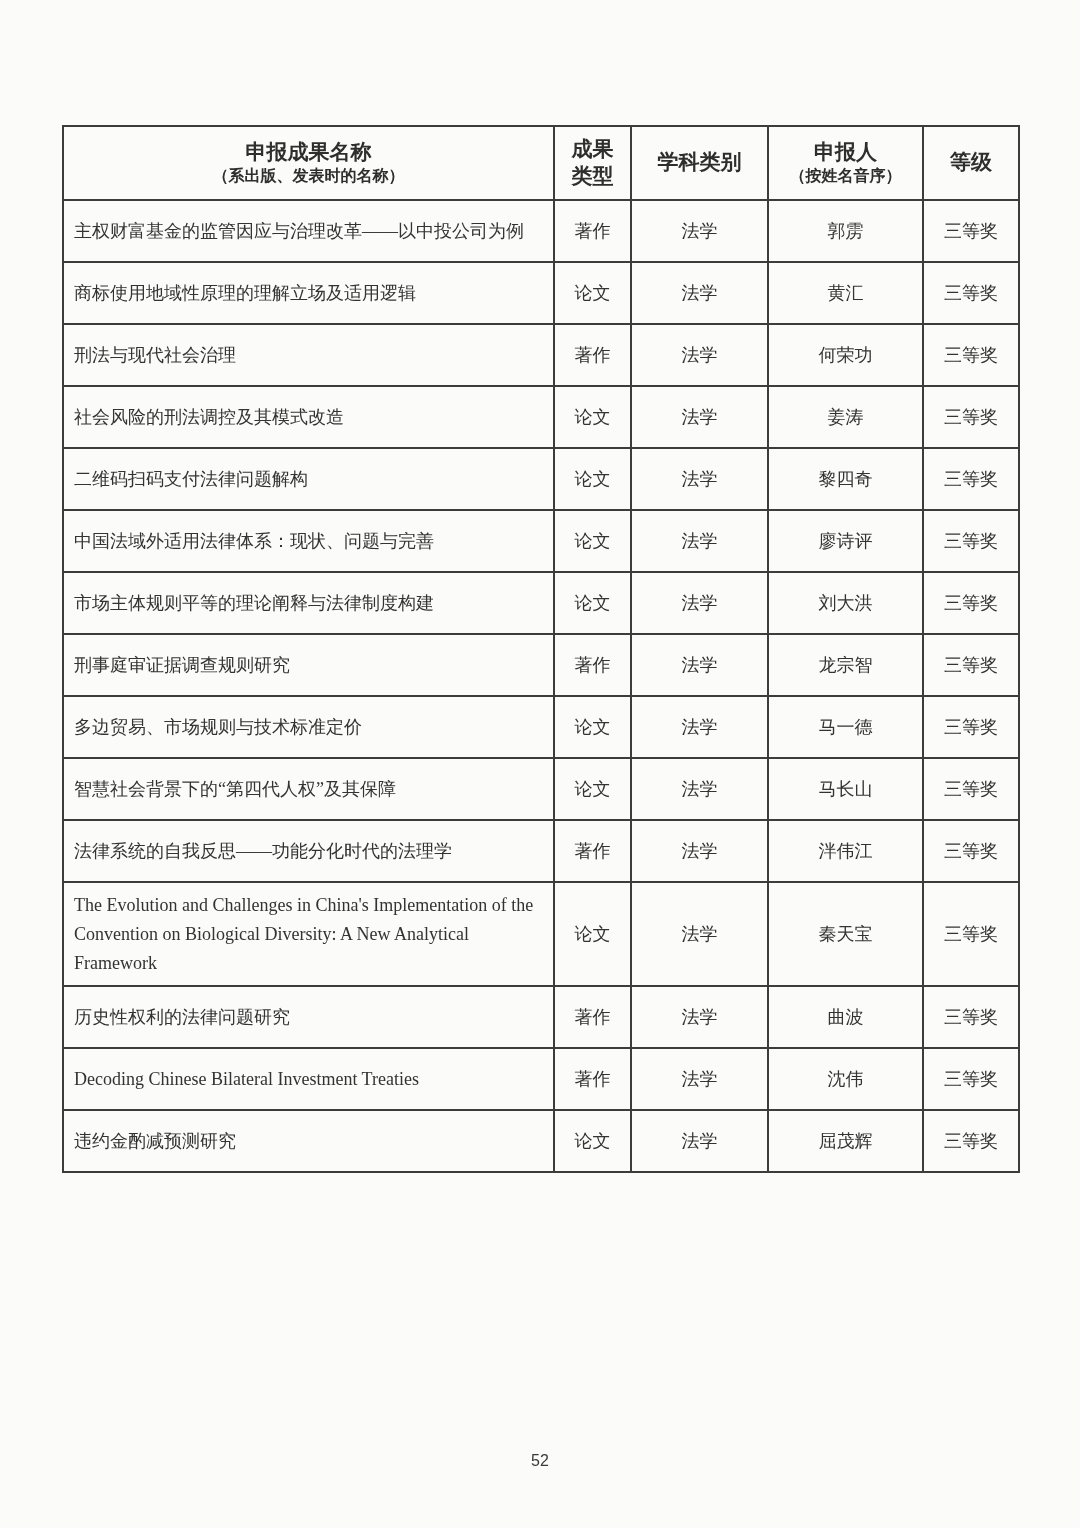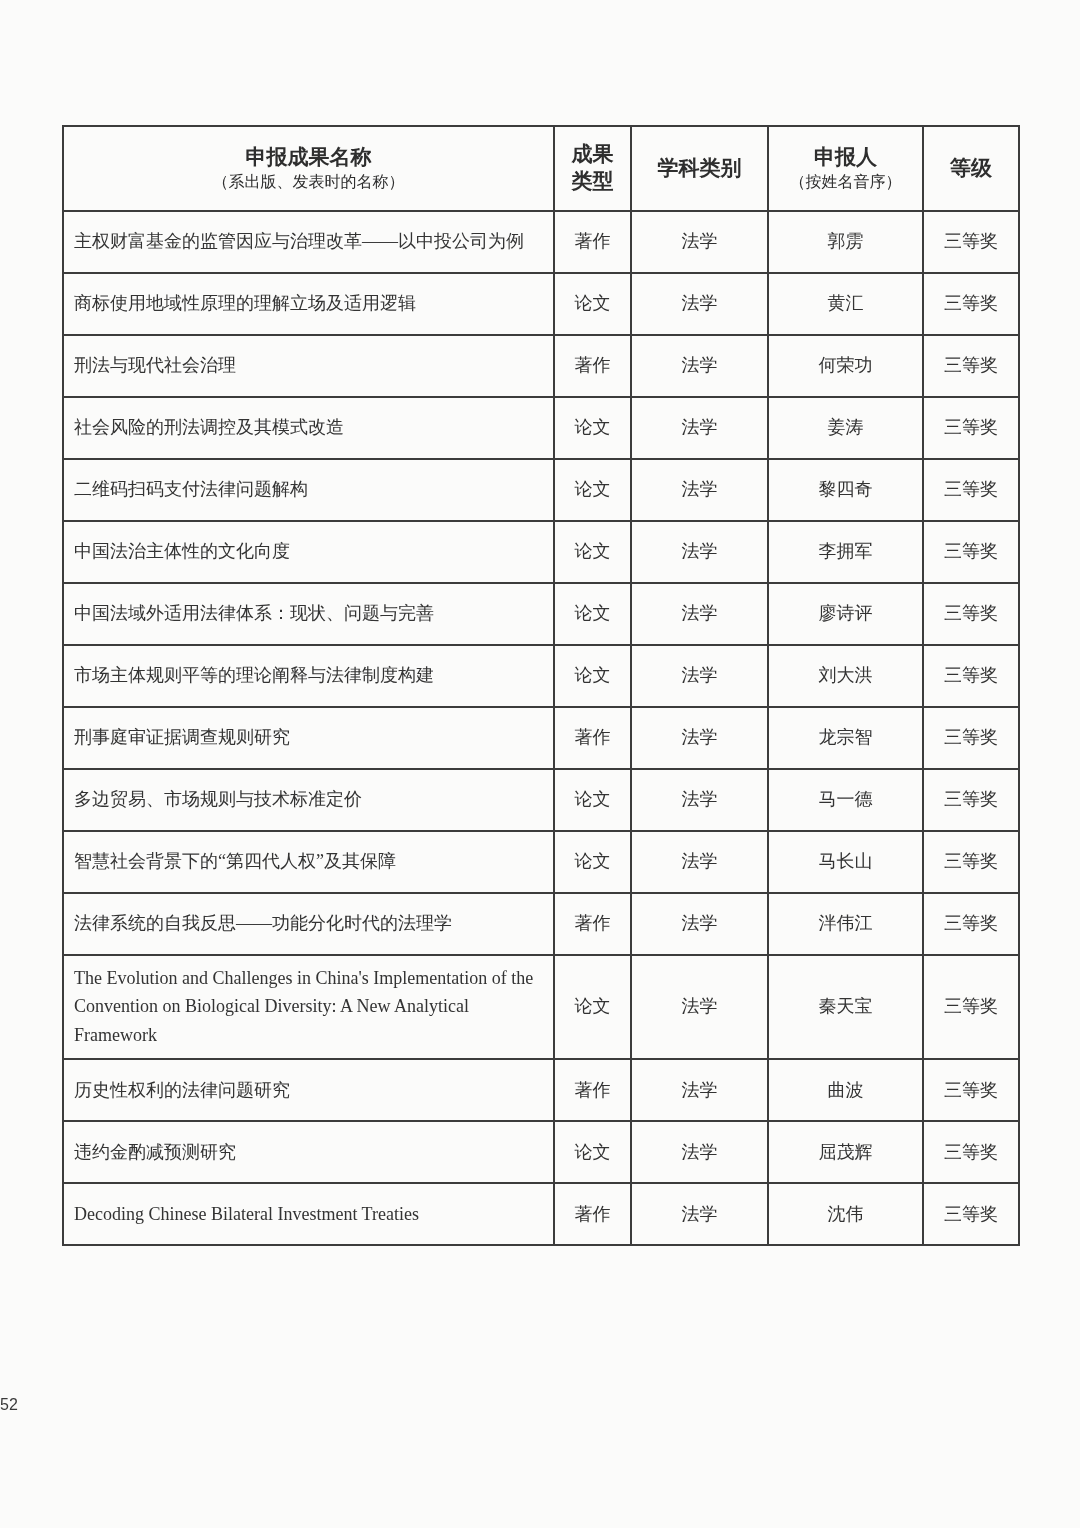--- a/index.html
+++ b/index.html
@@ -37,31 +37,31 @@
   col.w0 { width: 491px; }
   col.w1 { width: 77px;  }
   col.w2 { width: 137px; }
   col.w3 { width: 155px; }
   col.w4 { width: 96px;  }
 
   thead tr { height: 74px; }
   thead th {
     text-align: center;
     font-weight: bold;
-    padding: 14px 2px;
+    padding: 4px 2px;
   }
   .h-main {
     font-size: 21px;
     line-height: 1.3;
     font-weight: bold;
   }
   .h-sub {
     font-size: 16px;
     line-height: 1.3;
-    font-weight: normal;
+    font-weight: bold;
   }
 
   tbody tr { height: 62px; }
   tbody td {
     font-size: 18px;
     line-height: 1.6;
     color: #333333;
   }
   tbody td.c0 {
     text-align: left;
@@ -71,22 +71,22 @@
   tbody td.c2,
   tbody td.c3,
   tbody td.c4 {
     text-align: center;
     padding: 4px 2px;
   }
   .page-number {
     position: absolute;
     left: 0;
     right: 0;
-    top: 1396px;
-    text-align: left;
+    top: 1452px;
+    text-align: center;
     font-family: "Liberation Sans", "DejaVu Sans", sans-serif;
     font-size: 16px;
     color: #3a3a3a;
   }
 </style>
 </head>
 <body>
 
 <div class="table-wrap">
   <table class="awards">
@@ -149,27 +149,20 @@
           <td class="c4">三等奖</td>
         </tr>
         <tr>
           <td class="c0">二维码扫码支付法律问题解构</td>
           <td class="c1">论文</td>
           <td class="c2">法学</td>
           <td class="c3">黎四奇</td>
           <td class="c4">三等奖</td>
         </tr>
         <tr>
-          <td class="c0">中国法治主体性的文化向度</td>
-          <td class="c1">论文</td>
-          <td class="c2">法学</td>
-          <td class="c3">李拥军</td>
-          <td class="c4">三等奖</td>
-        </tr>
-        <tr>
           <td class="c0">中国法域外适用法律体系：现状、问题与完善</td>
           <td class="c1">论文</td>
           <td class="c2">法学</td>
           <td class="c3">廖诗评</td>
           <td class="c4">三等奖</td>
         </tr>
         <tr>
           <td class="c0">市场主体规则平等的理论阐释与法律制度构建</td>
           <td class="c1">论文</td>
           <td class="c2">法学</td>
@@ -212,30 +205,30 @@
           <td class="c4">三等奖</td>
         </tr>
         <tr>
           <td class="c0">历史性权利的法律问题研究</td>
           <td class="c1">著作</td>
           <td class="c2">法学</td>
           <td class="c3">曲波</td>
           <td class="c4">三等奖</td>
         </tr>
         <tr>
+          <td class="c0">Decoding Chinese Bilateral Investment Treaties</td>
+          <td class="c1">著作</td>
+          <td class="c2">法学</td>
+          <td class="c3">沈伟</td>
+          <td class="c4">三等奖</td>
+        </tr>
+        <tr>
           <td class="c0">违约金酌减预测研究</td>
           <td class="c1">论文</td>
           <td class="c2">法学</td>
           <td class="c3">屈茂辉</td>
-          <td class="c4">三等奖</td>
-        </tr>
-        <tr>
-          <td class="c0">Decoding Chinese Bilateral Investment Treaties</td>
-          <td class="c1">著作</td>
-          <td class="c2">法学</td>
-          <td class="c3">沈伟</td>
           <td class="c4">三等奖</td>
         </tr>
       </tbody>
   </table>
 </div>
 
 <div class="page-number">52</div>
 
 </body></html>

